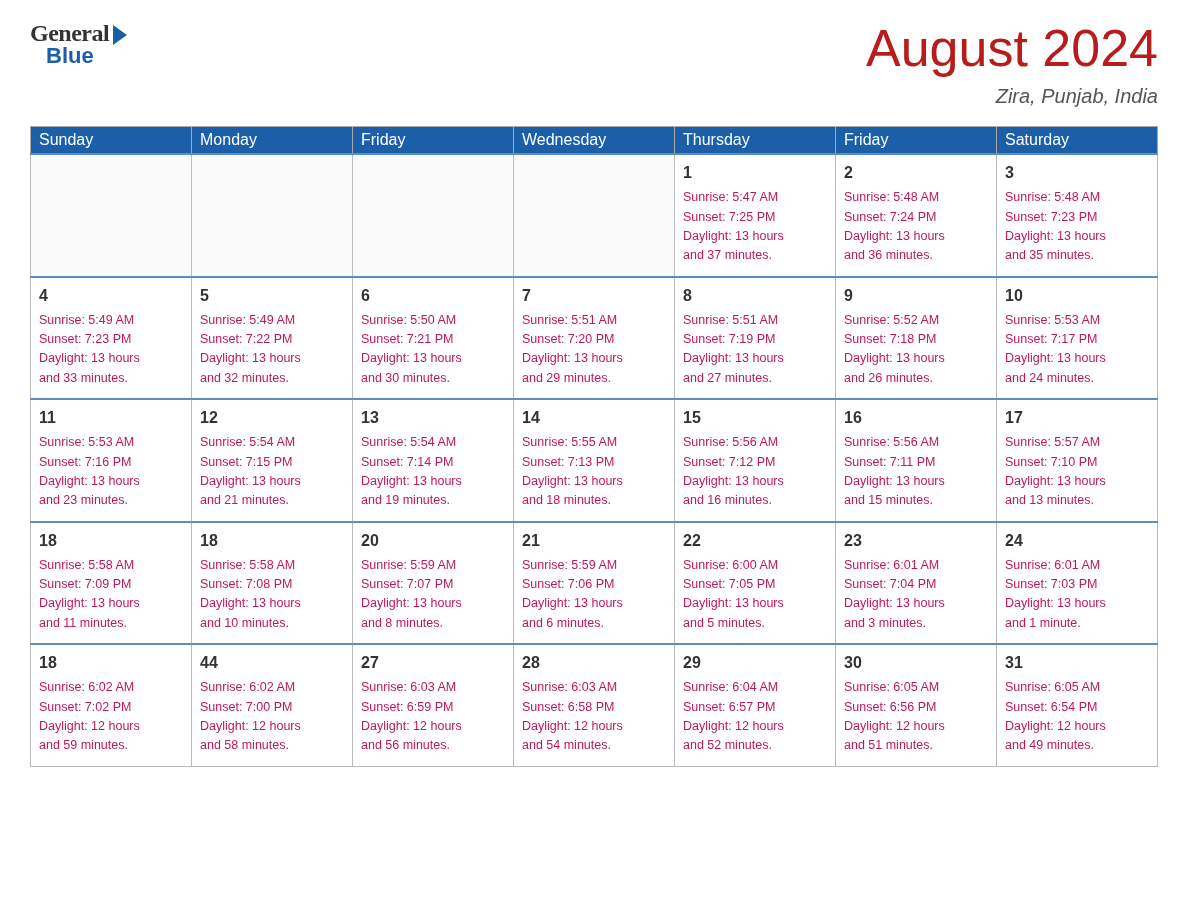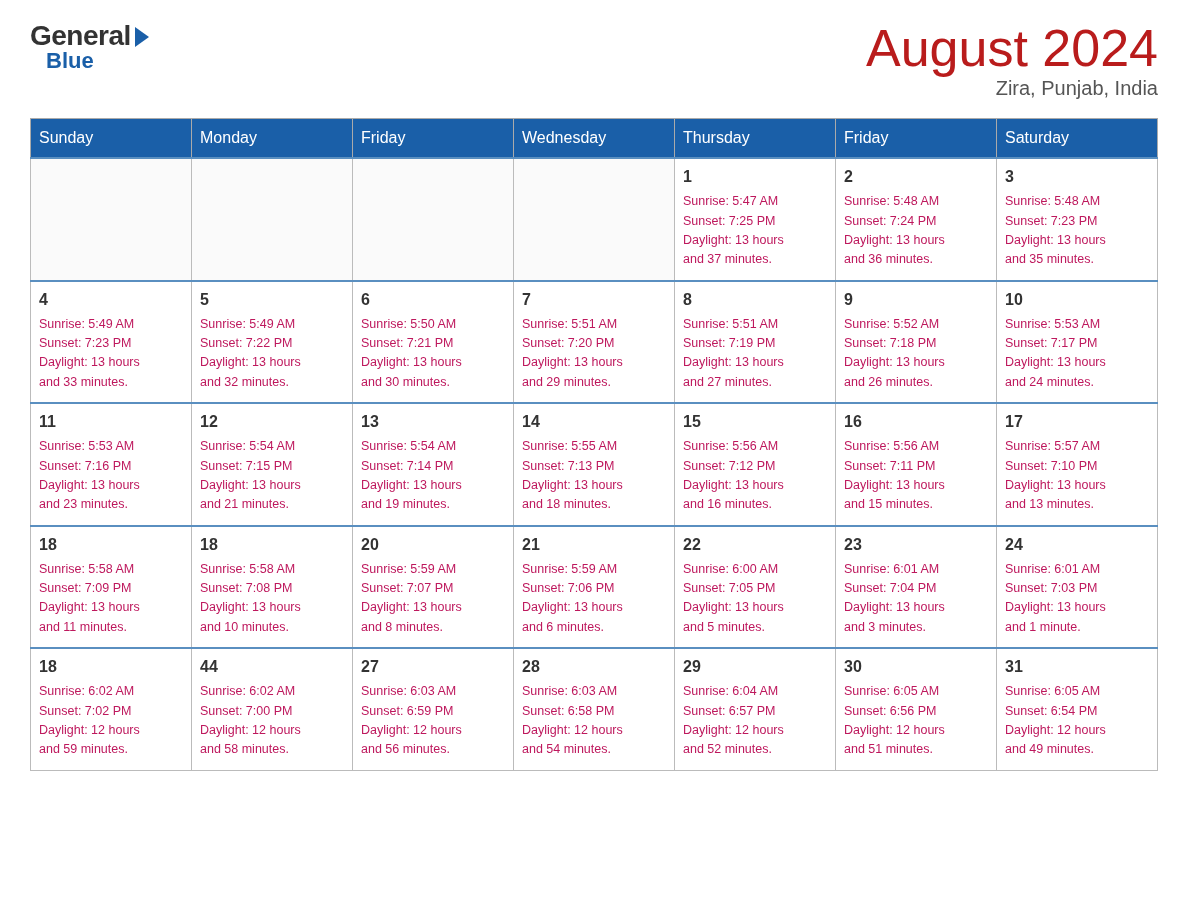--- a/index.html
+++ b/index.html
@@ -19,24 +19,25 @@
     .logo {
       display: flex;
       flex-direction: column;
       align-items: flex-start;
     }
     .logo-top {
       display: flex;
       align-items: center;
     }
     .logo-general {
-      font-size: 28px;
+      font-size: 24px;
       font-weight: bold;
       color: #333;
       letter-spacing: -0.5px;
+      font-family: Liberation Serif, serif;
     }
     .logo-arrow {
       width: 0;
       height: 0;
       border-left: 14px solid #1a5fa8;
       border-top: 10px solid transparent;
       border-bottom: 10px solid transparent;
       margin-left: 4px;
       margin-top: 2px;
     }
@@ -52,31 +53,32 @@
     }
     .month-title {
       font-size: 52px;
       font-weight: 300;
       color: #b91c1c;
       line-height: 1.1;
     }
     .location {
       font-size: 20px;
       color: #555;
-      margin-top: 0;
+      margin-top: 8px;
+      font-style: italic;
     }
     .calendar {
       width: 100%;
       border-collapse: collapse;
       border: 1px solid #aaa;
     }
     .calendar th {
       background: #1a5fa8;
       color: #fff;
-      padding: 10px 8px;
+      padding: 4px 8px;
       font-size: 16px;
       font-weight: normal;
       text-align: left;
       border: 1px solid #aaa;
     }
     .calendar td {
       width: 14.28%;
       vertical-align: top;
       padding: 6px 8px 10px 8px;
       border: 1px solid #bbb;

